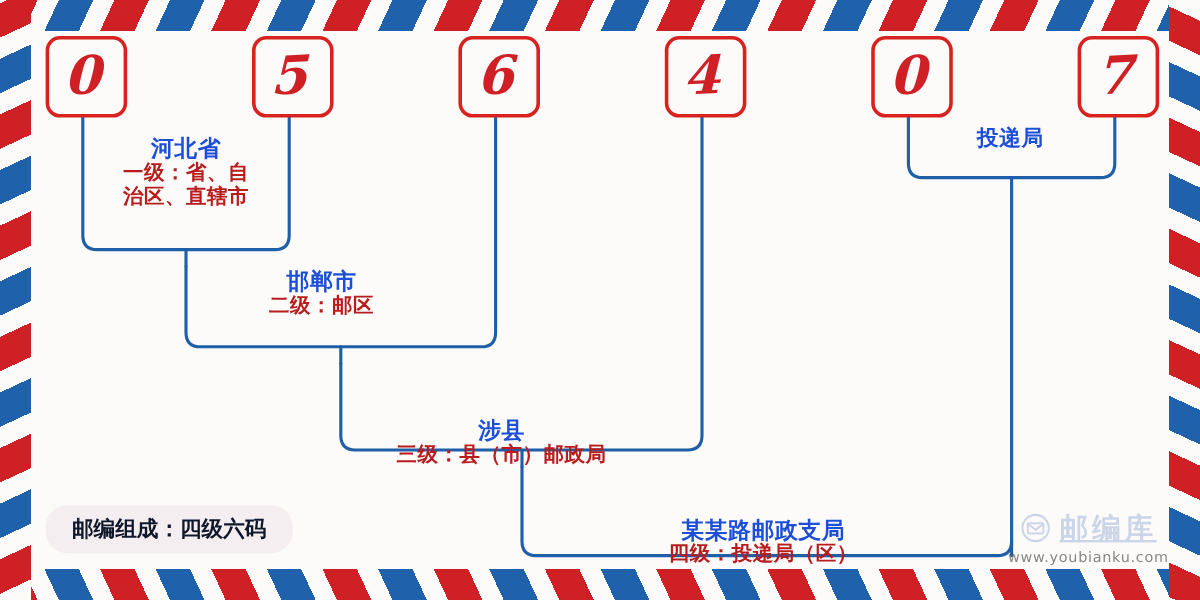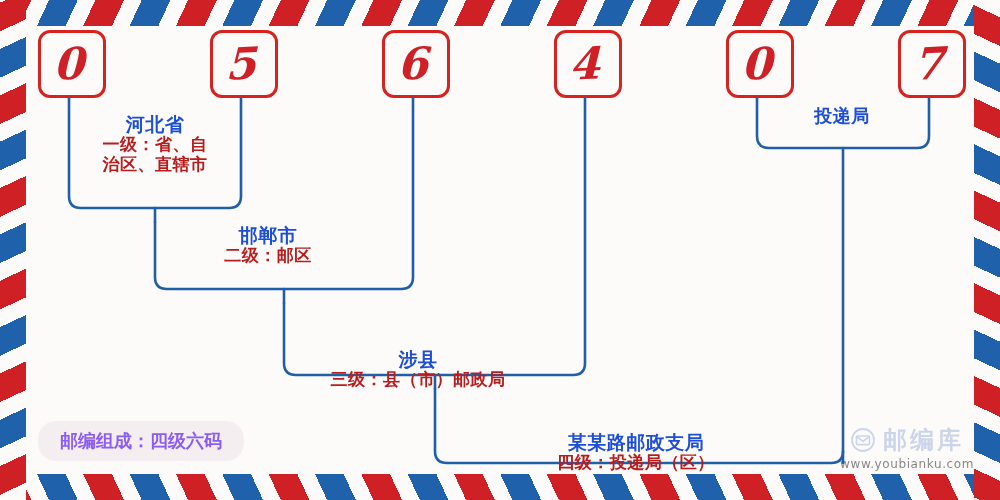--- a/index.html
+++ b/index.html
@@ -85,31 +85,31 @@
     font-size:17px;letter-spacing:.5px;
   }
   .lab-sub.nowrap{white-space:nowrap;}
   .lab-solo .lab-title{font-size:18px;text-align:center;}
 
   
   #legend-badge{
     position:absolute;left:38px;top:421px;
     padding:8px 22px;border-radius:18px;
     background:#f5eef1;
-    color:#8b5cf6;font-weight:bold;
+    color:#0f172a;font-weight:bold;
     font-family:"DejaVu Serif","Liberation Serif",serif;
     font-size:18px;white-space:nowrap;z-index:5;
   }
 
   
   #watermark{position:absolute;right:26px;top:424px;z-index:5;
     display:flex;flex-direction:column;align-items:center;opacity:.85;}
   .wm-row{display:flex;align-items:center;gap:7px;}
   .wm-text{color:#c3cfe8;font-weight:bold;font-size:24px;letter-spacing:3px;
-    font-family:"DejaVu Sans","Liberation Sans",sans-serif;}
+    font-family:"DejaVu Sans","Liberation Sans",sans-serif;text-decoration:underline;}
   .wm-url{color:#737373;font-size:12px;letter-spacing:.6px;margin-top:1px;
     font-family:"DejaVu Sans","Liberation Sans",sans-serif;}
 </style>
 </head>
 <body>
 
 <div id="stage">
 
   <div class="border-band band-top">
       <div class="band-h"></div>

